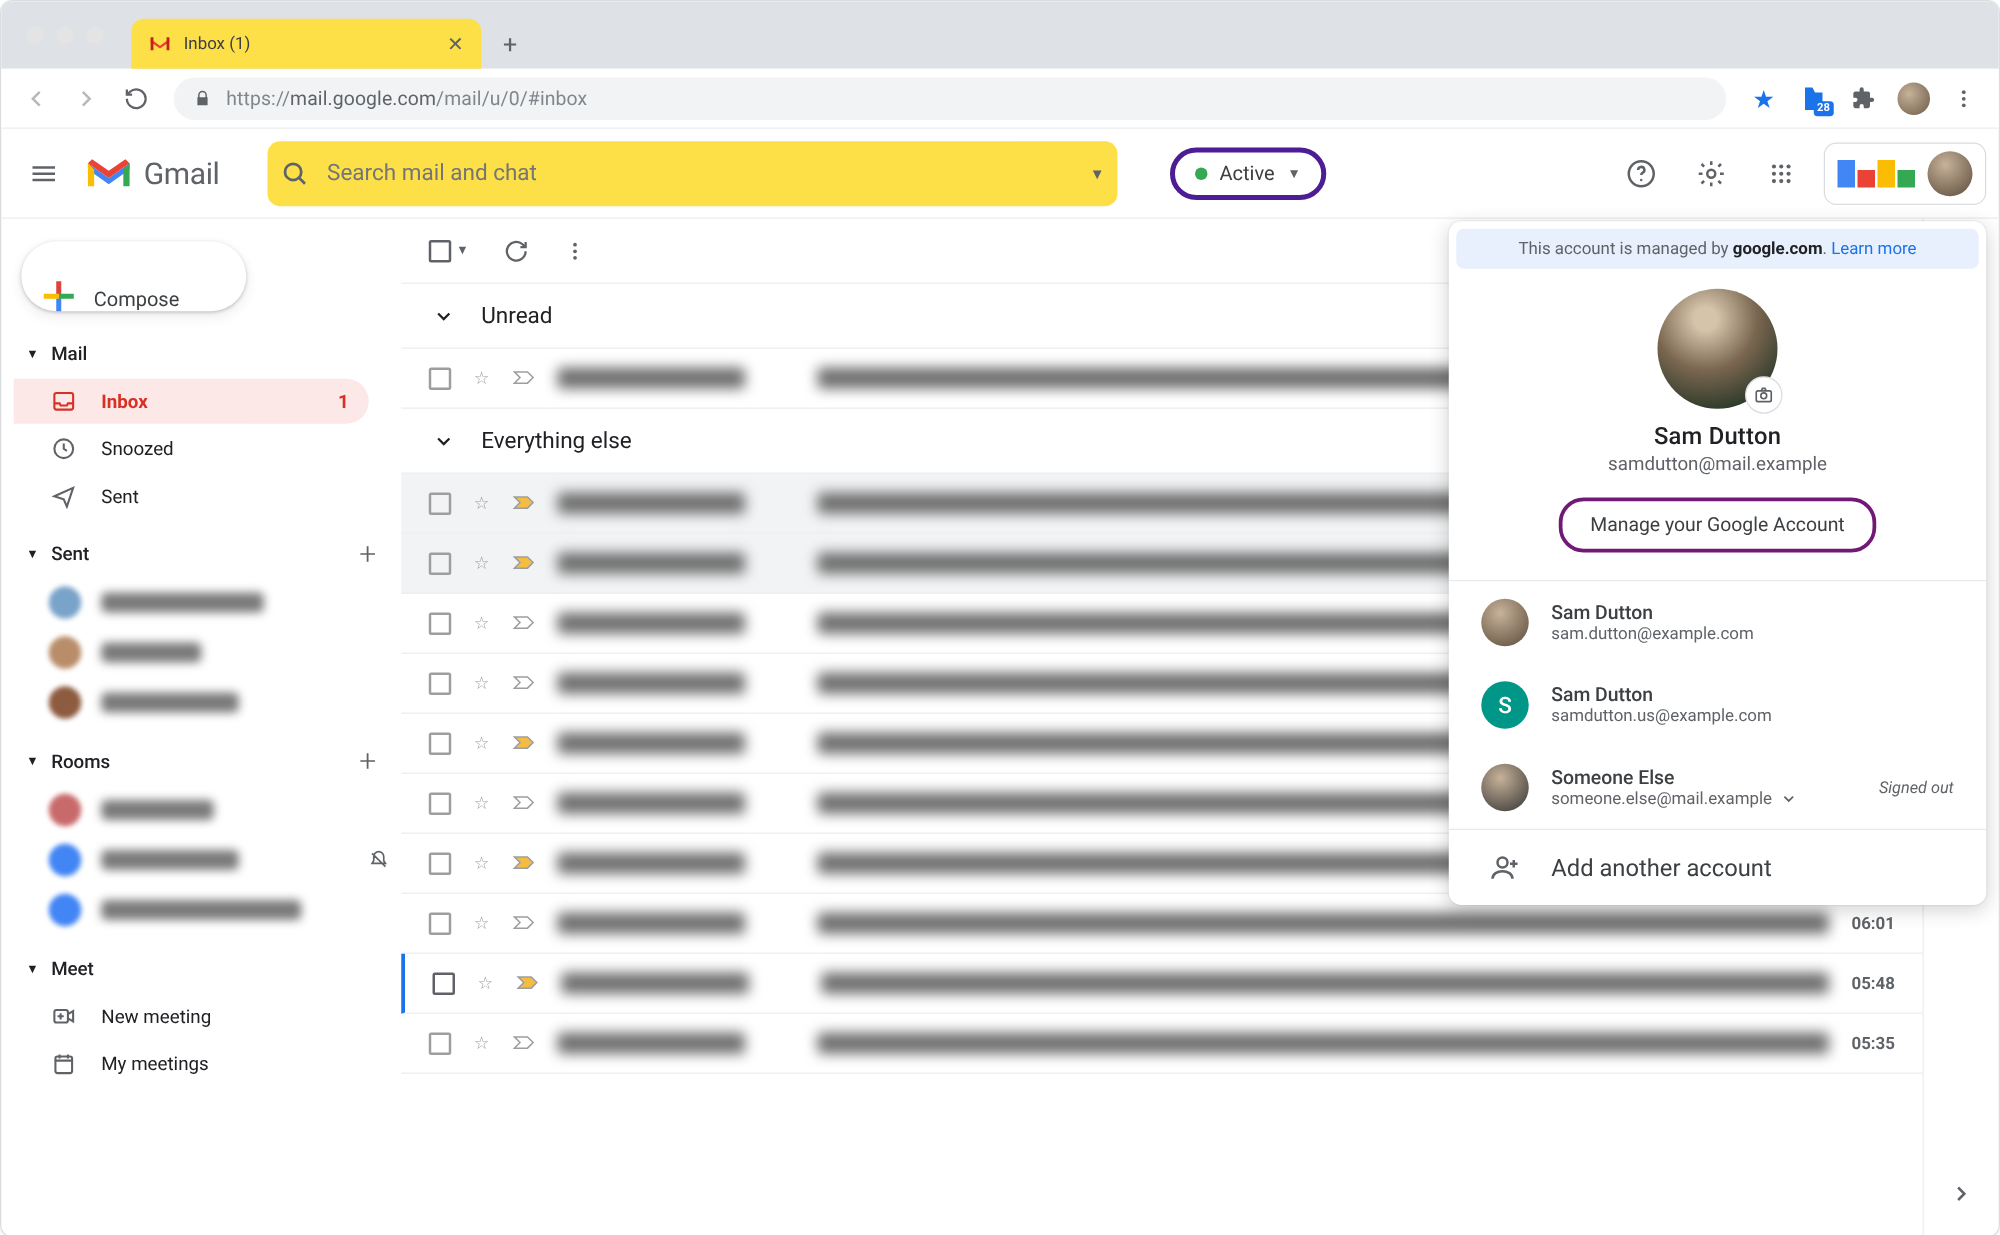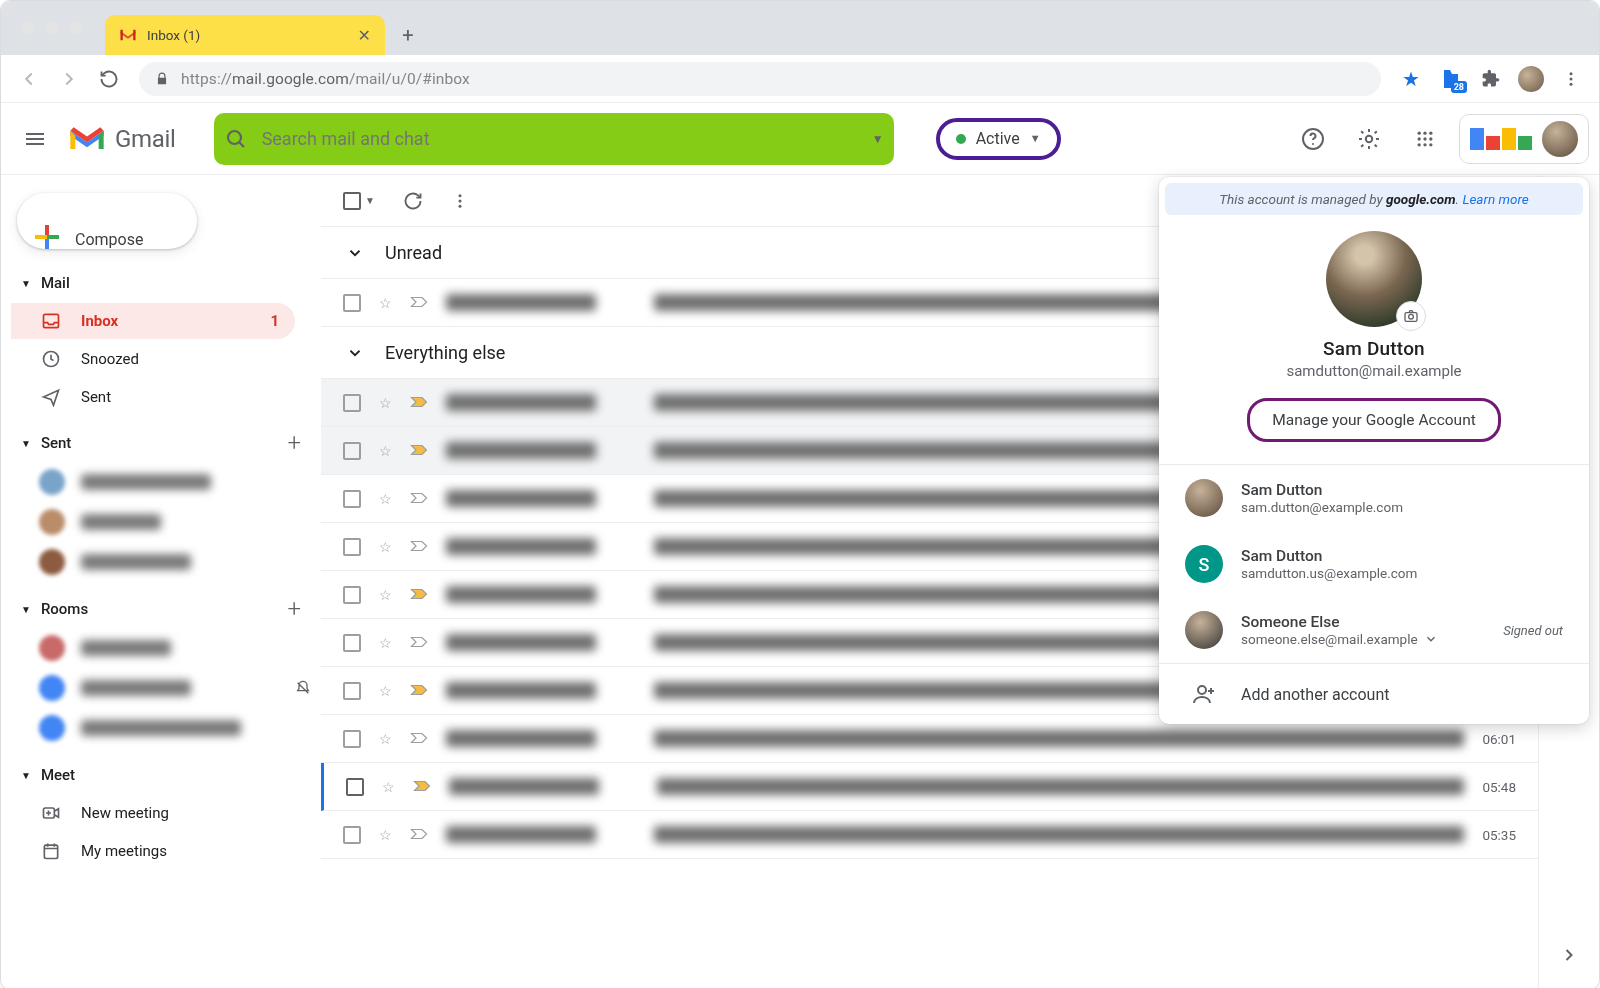--- a/index.html
+++ b/index.html
@@ -28,21 +28,21 @@
 .ext-badge .count{ position:absolute; bottom:-2px; right:-4px; background:#1a73e8; color:#fff; font-size:9px; padding:1px 3px; border-radius:3px; font-weight:700;}
 .puzzle { color:#5f6368;}
 .chrome-avatar{ width:26px;height:26px;border-radius:50%; background: radial-gradient(circle at 35% 35%, #c7b299, #6b5a48);}
 
 
 .app-header { height:72px; display:flex; align-items:center; padding: 0 10px 0 10px; gap:8px; border-bottom:1px solid #ebedef;}
 .menu-btn { width:48px;height:48px;display:flex;align-items:center;justify-content:center;color:#5f6368; border-radius:50%;}
 .logo { display:flex; align-items:center; gap:8px; margin-right: 30px;}
 .gmail-icon { width:40px; height:30px; position:relative;}
 .brand-text { font-size:24px; color:#5f6368; letter-spacing:-.3px;}
-.search { flex: 0 0 680px; height:52px; background:#84cc16; border-radius:10px; display:flex; align-items:center; padding:0 10px; gap:14px; color:#5f6368;}
+.search { flex: 0 0 680px; height:52px; background:#fde047; border-radius:10px; display:flex; align-items:center; padding:0 10px; gap:14px; color:#5f6368;}
 .search input { flex:1; border:none; background:transparent; font-size:18px; color:#5f6368; outline:none;}
 .search .caret { margin-left:auto; font-size:12px; color:#5f6368;}
 .status-pill { margin-left:34px; height:42px; border:4px solid #4c1d95; border-radius:22px; display:flex; align-items:center; padding:0 16px; gap:10px; font-size:16px; color:#3c4043;}
 .dot-green{width:10px;height:10px;border-radius:50%;background:#34a853;}
 .hdr-actions{ margin-left:auto; display:flex; align-items:center; gap:12px;}
 .icon-btn{ width:44px;height:44px;display:flex;align-items:center;justify-content:center; color:#5f6368; border-radius:50%;}
 .brand-box{ border:1px solid #dadce0; border-radius:10px; height:50px; display:flex; align-items:center; padding:0 10px; gap:10px;}
 .lego{display:flex;gap:2px;}
 .lego span{width:14px;height:22px;}
 .avatar-lg{width:36px;height:36px;border-radius:50%;background: radial-gradient(circle at 40% 30%, #c7b299, #5a4a3a);}
@@ -79,41 +79,41 @@
 .section-row .chev{width:24px;height:24px;display:flex;align-items:center;justify-content:center;}
 .mail-row{ height:48px; display:flex; align-items:center; gap:18px; padding:0 22px; border-bottom:1px solid #ebedef;}
 .mail-row.highlight{ background:#f1f3f4;}
 .mail-row.bold-row{ border-left:3px solid #1a73e8;}
 .star-ic{color:#9e9e9e;}
 .imp{ width:18px;height:14px;}
 .imp.yellow svg path{fill:#f5bc42;}
 .imp svg path{fill:none;stroke:#9e9e9e;stroke-width:1.6;}
 .blur-sender{width:150px;height:17px;border-radius:3px;background:#6f6f6f;filter:blur(5px);}
 .blur-subj{flex:1;height:17px;border-radius:3px;background:#6f6f6f;filter:blur(5px);margin-left:40px;}
-.time{margin-left:auto; font-size:13.5px; color:#5f6368; font-weight:400;}
+.time{margin-left:auto; font-size:13.5px; color:#5f6368; font-weight:700;}
 
 
 .popover{ position:absolute; top:2px; right:10px; width:430px; background:#fff; border-radius:10px; box-shadow: 0 4px 16px rgba(0,0,0,.18), 0 0 0 1px rgba(0,0,0,.04); overflow:hidden;}
-.info-banner{ margin:6px 6px 16px 6px; background:#e8f0fe; border-radius:6px; padding:8px 12px; font-size:13.5px; color:#5f6368; text-align:center;font-style:italic;}
+.info-banner{ margin:6px 6px 16px 6px; background:#e8f0fe; border-radius:6px; padding:8px 12px; font-size:13.5px; color:#5f6368; text-align:center;}
 .info-banner b{color:#202124;}
 .info-banner a{color:#1a73e8; text-decoration:none;}
 .pop-av-wrap{ position:relative; width:96px;height:96px;margin:0 auto 10px;}
 .pop-av{width:96px;height:96px;border-radius:50%;background: radial-gradient(circle at 40% 25%, #d4c4aa 10%, #7a6650 45%, #2e3b2a 80%);}
 .cam-badge{position:absolute;right:-4px;bottom:-4px;width:30px;height:30px;border-radius:50%;background:#fff;border:1px solid #dadce0;display:flex;align-items:center;justify-content:center;}
 .pop-name{ text-align:center; font-size:19px; font-weight:500; letter-spacing:.2px;}
 .pop-email{text-align:center; font-size:15px; color:#5f6368; margin-top:2px;}
 .manage-btn{ display:block; margin:18px auto 22px; border:3px solid #701a75; border-radius:20px; padding:10px 22px; font-size:15.5px; color:#3c4043; background:#fff;}
 .pop-divider{height:1px;background:#e8eaed;}
 .acct-row{display:flex;align-items:center;gap:18px;padding:14px 26px;}
 .acct-av{width:38px;height:38px;border-radius:50%;}
 .acct-texts{display:flex;flex-direction:column;}
 .acct-name{font-size:15.5px;font-weight:500;color:#3c4043;}
 .acct-email{font-size:13.5px;color:#5f6368; display:flex; align-items:center; gap:6px;}
 .acct-status{margin-left:auto;font-size:13px;font-style:italic;color:#5f6368;}
-.add-row{display:flex;align-items:center;gap:18px;padding:18px 26px 18px 26px;font-size:16px;color:#3c4043;}
+.add-row{display:flex;align-items:center;gap:18px;padding:18px 26px 18px 26px;font-size:19px;color:#3c4043;}
 .add-ic{width:24px;height:24px;color:#5f6368;margin:0 7px;}
 
 .right-rail{ width:60px; display:flex; align-items:flex-end; justify-content:center; padding-bottom:18px;}
 .rail-chev{ width:32px;height:32px; display:flex;align-items:center;justify-content:center; color:#5f6368;}
 
 svg { display:block; }
 </style>
 </head>
 <body>
 

